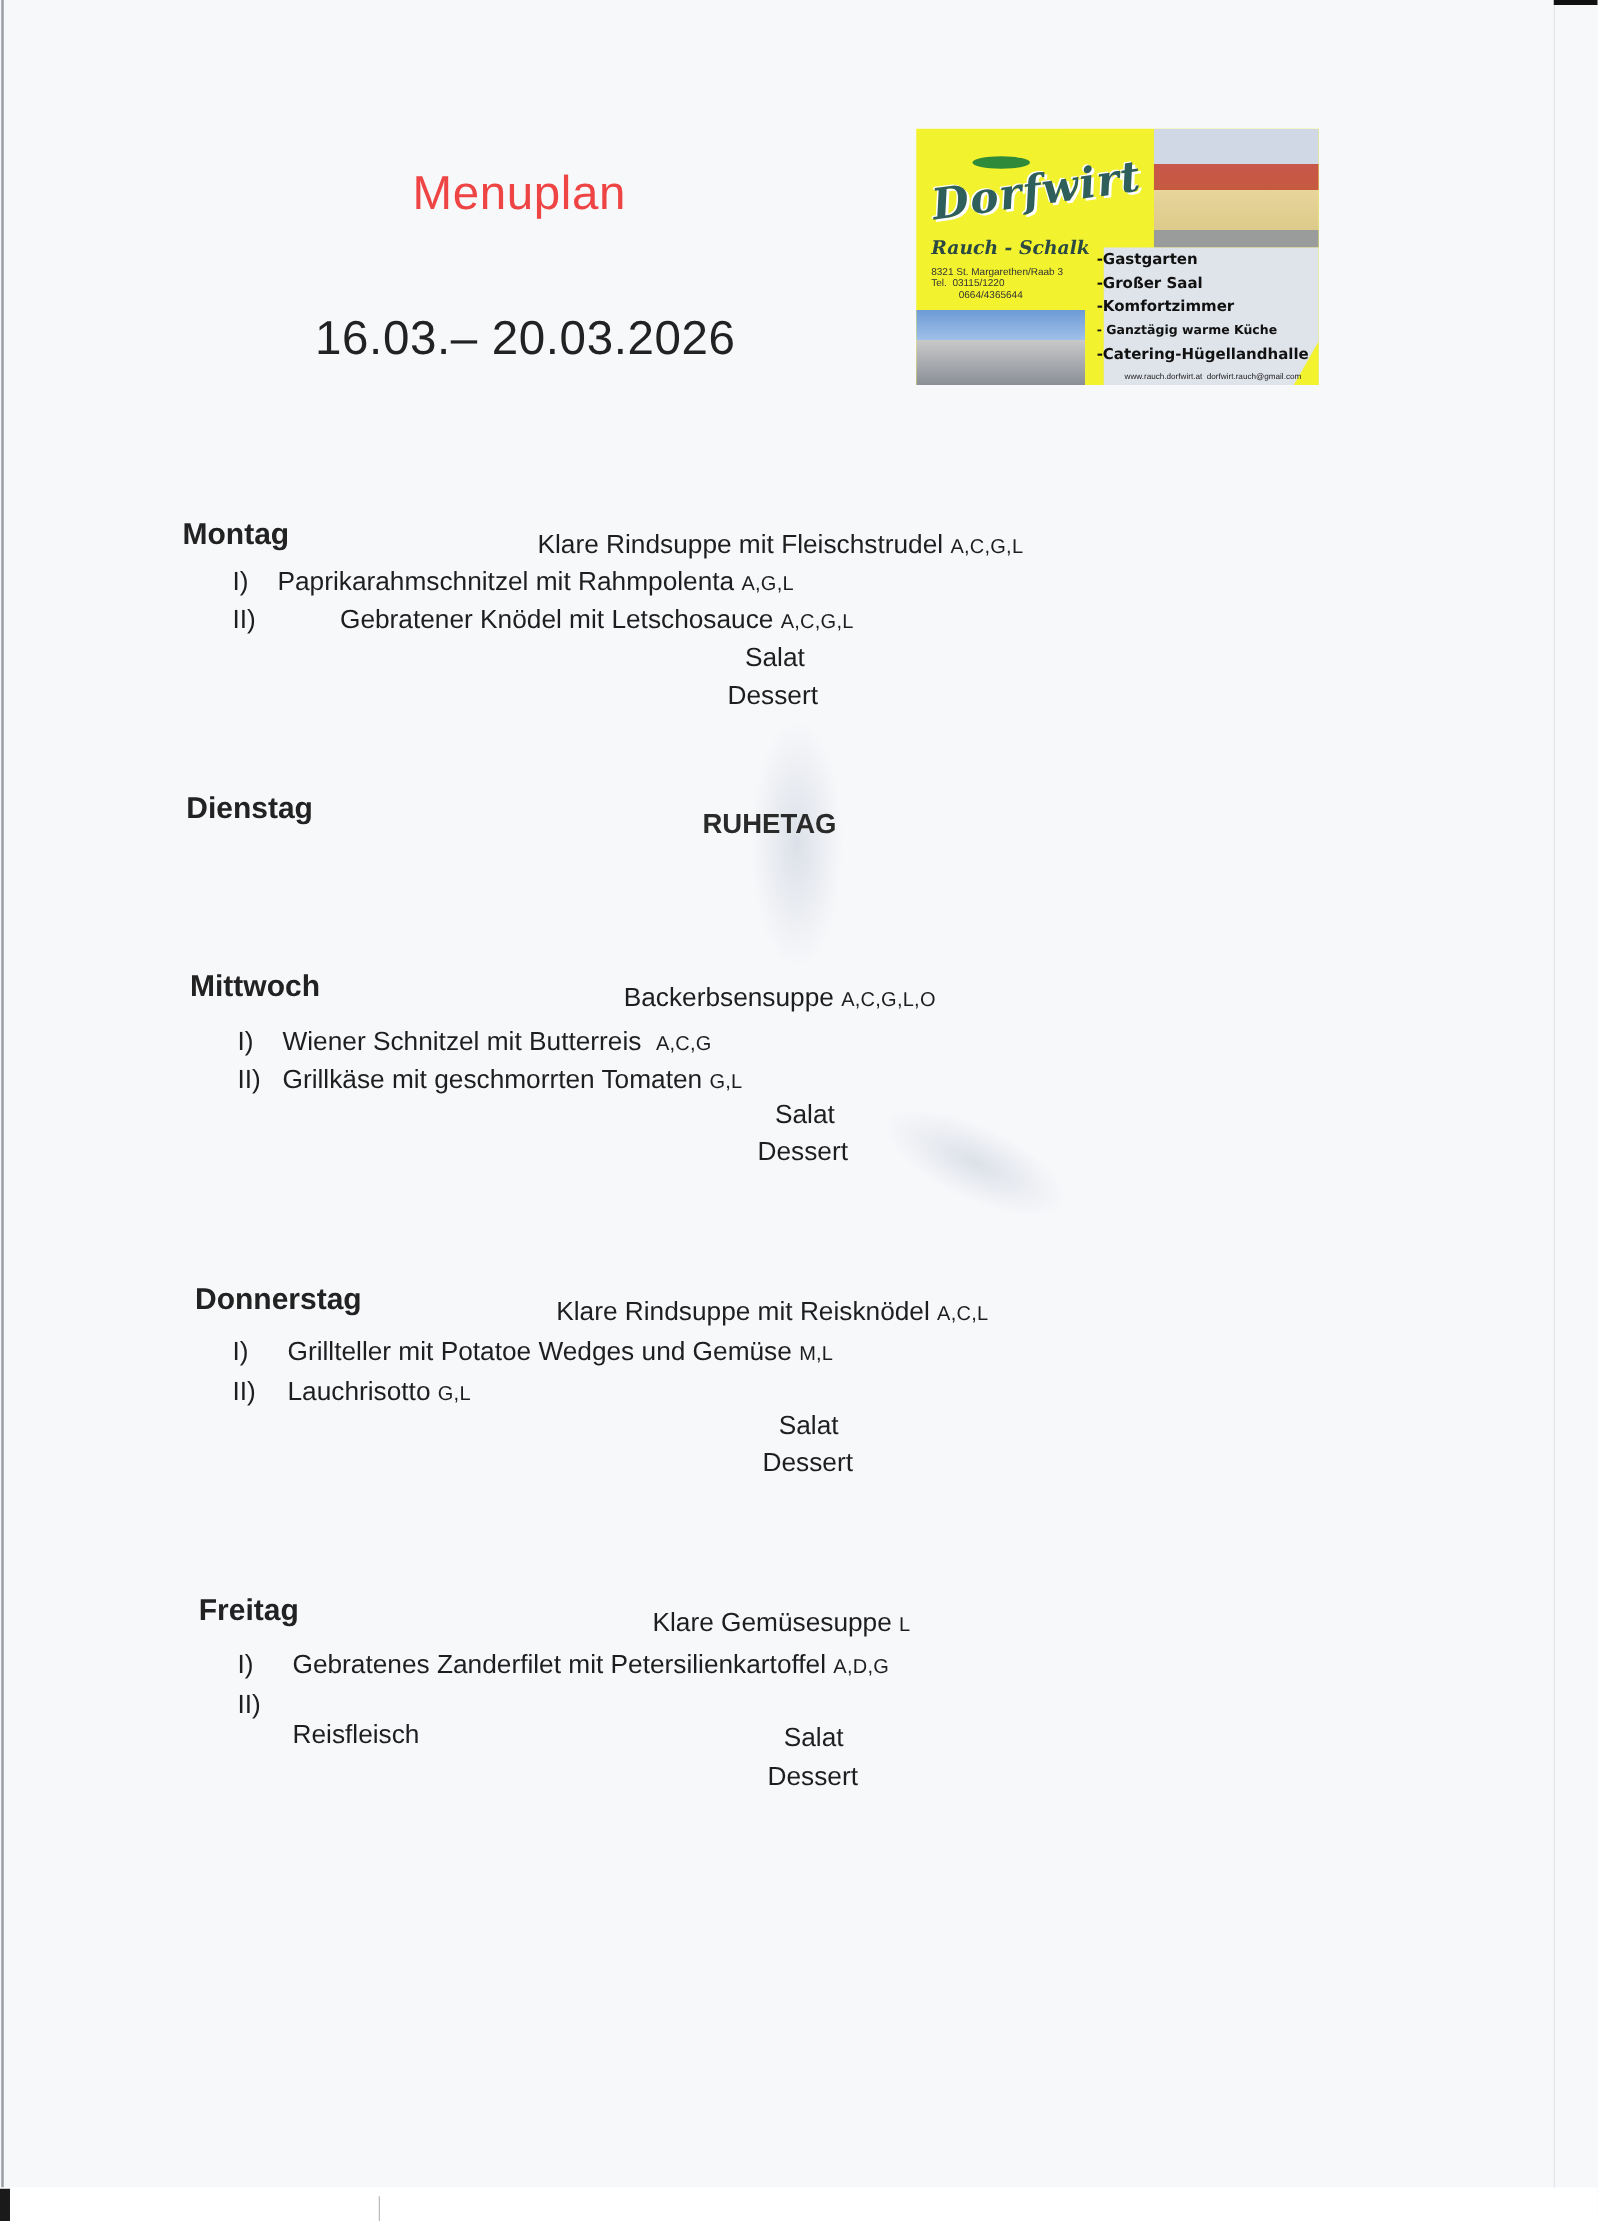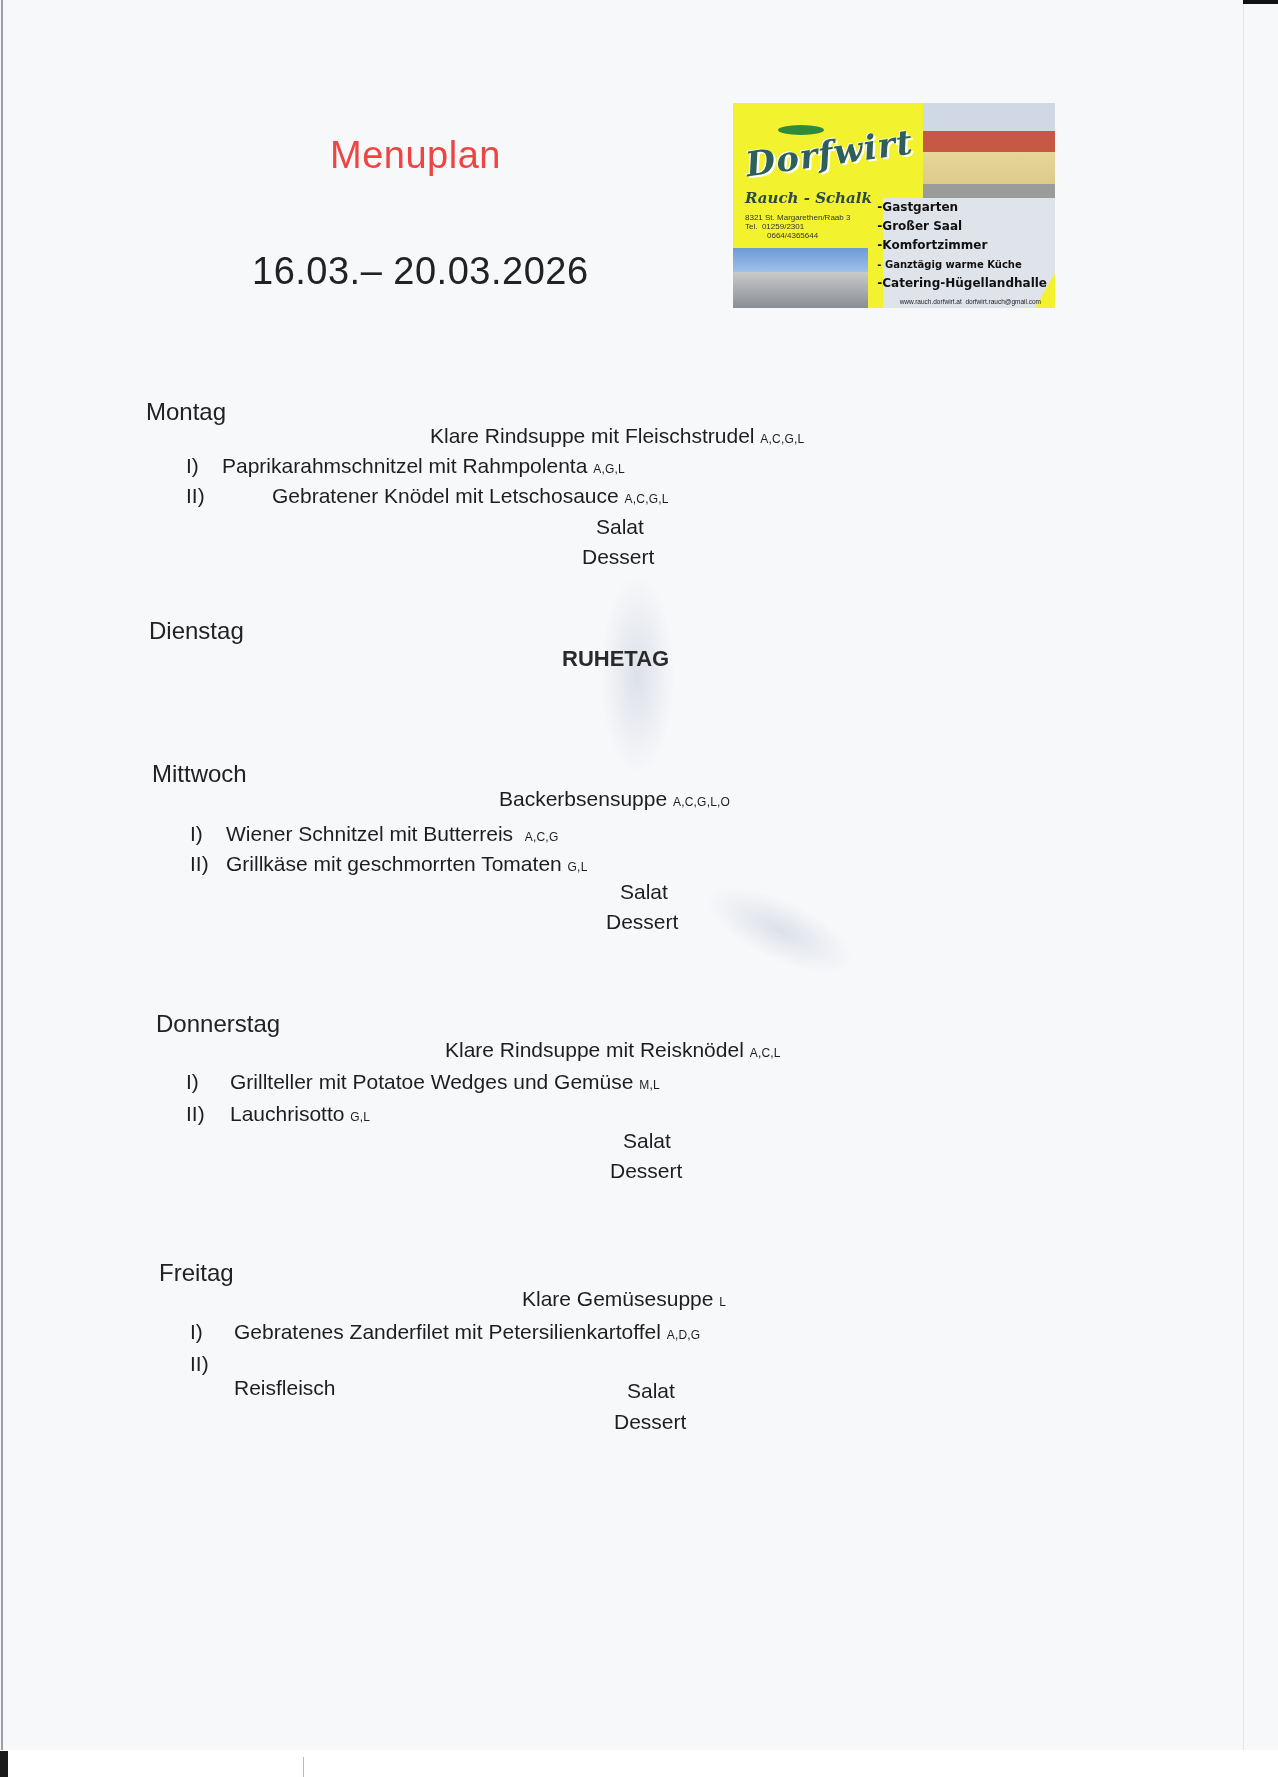--- a/index.html
+++ b/index.html
@@ -38,24 +38,24 @@
   .logo .owner { position: absolute; left: 12px; top: 86px; font-family: "DejaVu Serif", serif; font-style: italic; font-weight: bold; font-size: 15px; color: #2c4a44; }
   .logo .addr { position: absolute; left: 12px; top: 110px; font-size: 8px; color: #333; line-height: 9px; }
   .logo .features { position: absolute; right: 8px; top: 95px; font-family: "DejaVu Sans", sans-serif; font-weight: bold; font-size: 12px; color: #111; line-height: 19px; }
   .logo .features .f1 { padding-right: 18px; }
   .logo .features .f2 { padding-right: 22px; }
   .logo .features .f3 { padding-right: 10px; }
   .logo .features .f4 { font-size: 10px; }
   .logo .web { position: absolute; right: 14px; bottom: 3px; font-size: 6.5px; color: #222; }
 
   
-  .day { position: absolute; font-weight: normal; font-size: 24px; color: #222; }
+  .day { position: absolute; font-weight: bold; font-size: 24px; color: #222; margin-top: 16px; }
   .line { position: absolute; font-size: 21px; color: #1e1e1e; white-space: nowrap; }
   .num { position: absolute; font-size: 21px; color: #1e1e1e; }
-  .codes { font-size: 12px; letter-spacing: 0.2px; }
+  .codes { font-size: 16px; letter-spacing: 0.2px; }
   .rest { position: absolute; font-weight: bold; font-size: 22px; color: #2a2a2a; }
   .smudge { position: absolute; border-radius: 40%; background: radial-gradient(ellipse, rgba(170,180,200,0.35), rgba(200,210,225,0) 70%); }
 </style>
 </head>
 <body>
 
 <div class="page-edge-left"></div>
 <div class="page-edge-right"></div>
 <div class="corner-top-right"></div>
 <div class="bottom-band"></div>
@@ -73,21 +73,21 @@
   <div class="diag"></div>
   <div class="grey-right"></div>
   <div class="diag2"></div>
   <div class="photo-bottom"></div>
   <div class="yellow-corner"></div>
   <div class="hat"></div>
   <div class="brand">Dorfwirt</div>
   <div class="owner">Rauch - Schalk</div>
   <div class="addr">
     <div>8321 St. Margarethen/Raab 3</div>
-    <div><span>Tel.</span>&nbsp;&nbsp;<span>01259/2301</span></div>
+    <div><span>Tel.</span>&nbsp;&nbsp;<span>03115/1220</span></div>
     <div style="padding-left:22px">0664/4365644</div>
   </div>
   <div class="features">
     <div class="f1">-Gastgarten</div>
     <div class="f2">-Großer Saal</div>
     <div class="f3">-Komfortzimmer</div>
     <div class="f4">- Ganztägig warme Küche</div>
     <div>-Catering-Hügellandhalle</div>
   </div>
   <div class="web"><span>www.rauch.dorfwirt.at</span>&nbsp;&nbsp;<span>dorfwirt.rauch@gmail.com</span></div>

